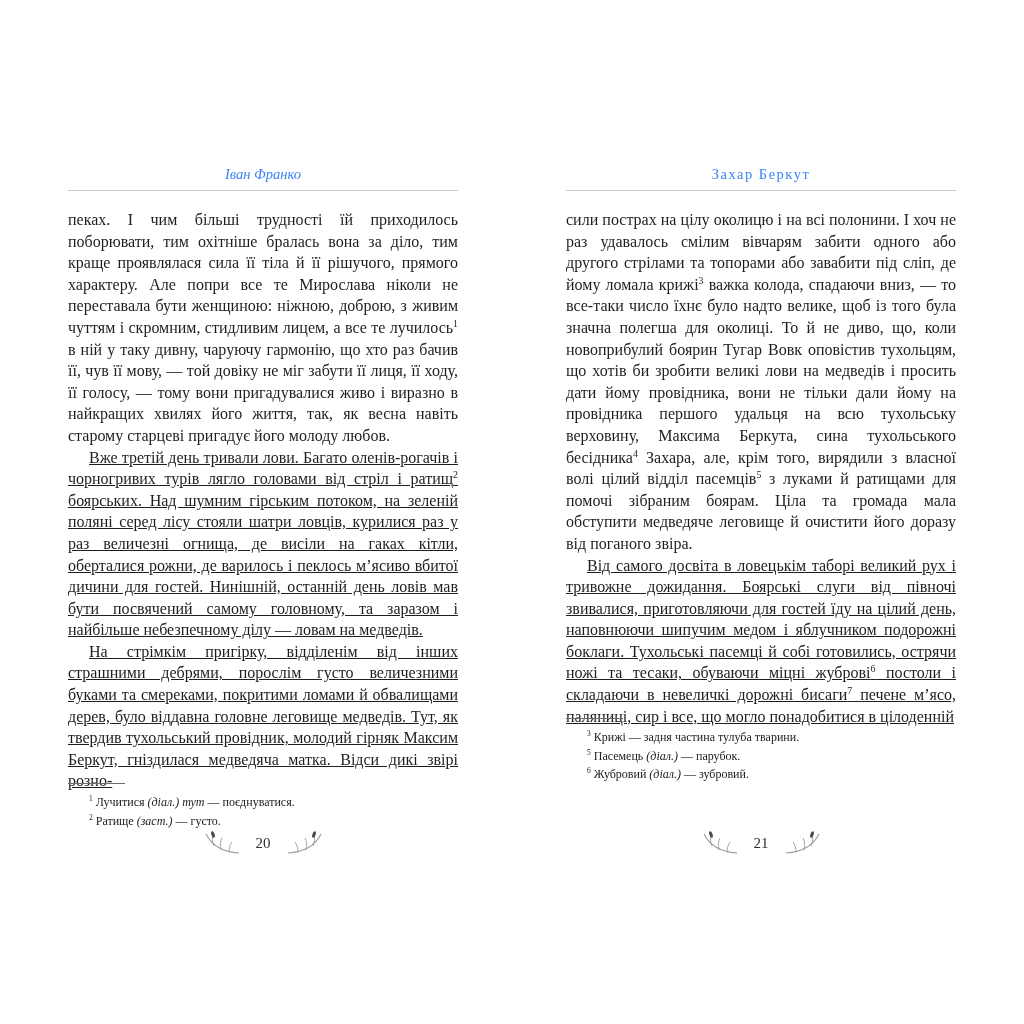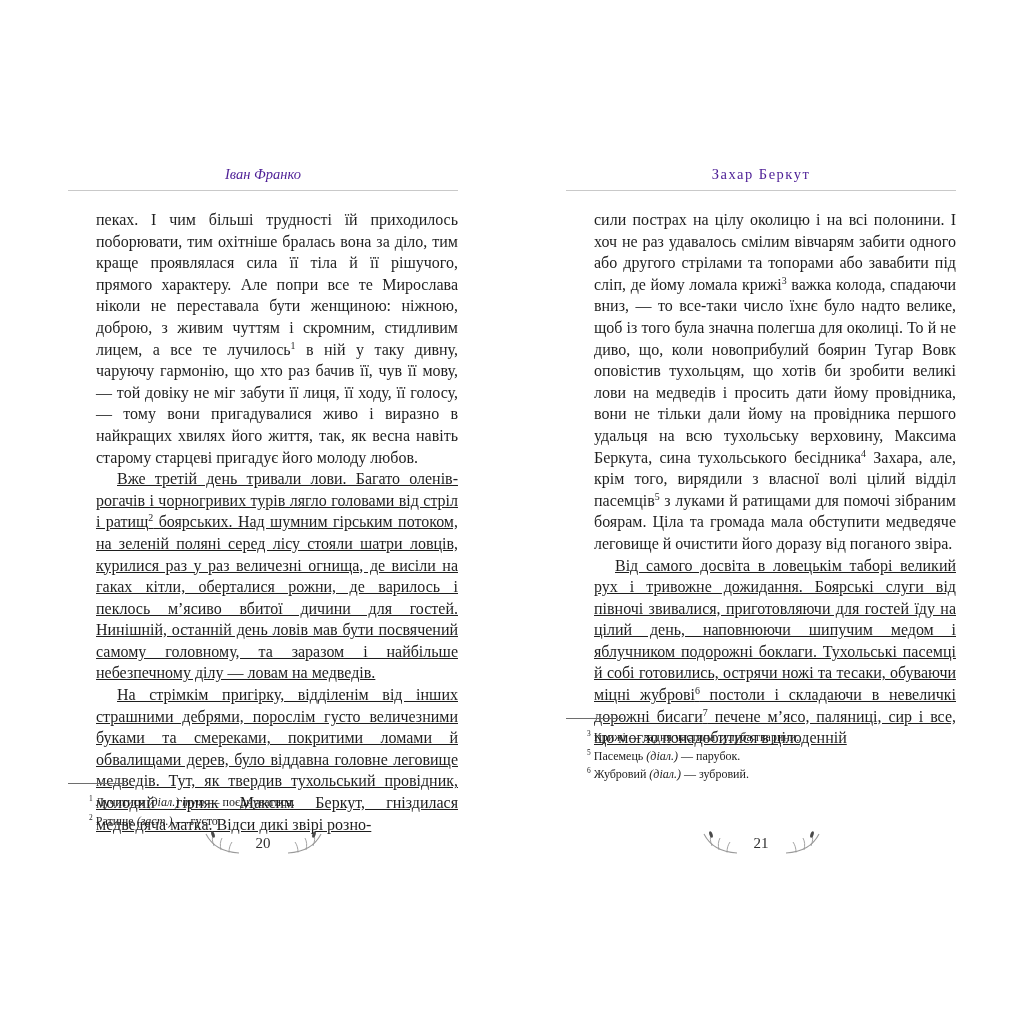--- a/index.html
+++ b/index.html
@@ -16,28 +16,28 @@
     top: 166px;
     width: 390px;
     height: 720px;
   }
   #left-page  { left: 68px; }
   #right-page { left: 566px; }
 
   .page-header {
     text-align: center;
     font-size: 14.5px;
-    color: #4c1d95;
+    color: #3b82f6;
     padding-bottom: 7px;
     border-bottom: 1px solid #c9c9c9;
   }
   #left-page .page-header  { font-style: italic; }
   #right-page .page-header { letter-spacing: 1.5px; }
 
-  .body-text { margin-top: 18px; margin-left: 28px; }
+  .body-text { margin-top: 18px; }
   .para {
     margin: 0;
     text-align: justify;
     font-size: 16px;
     line-height: 21.6px;
   }
   .para.indent { text-indent: 21px; text-decoration: underline; }
 
   sup {
     font-size: 0.62em;

